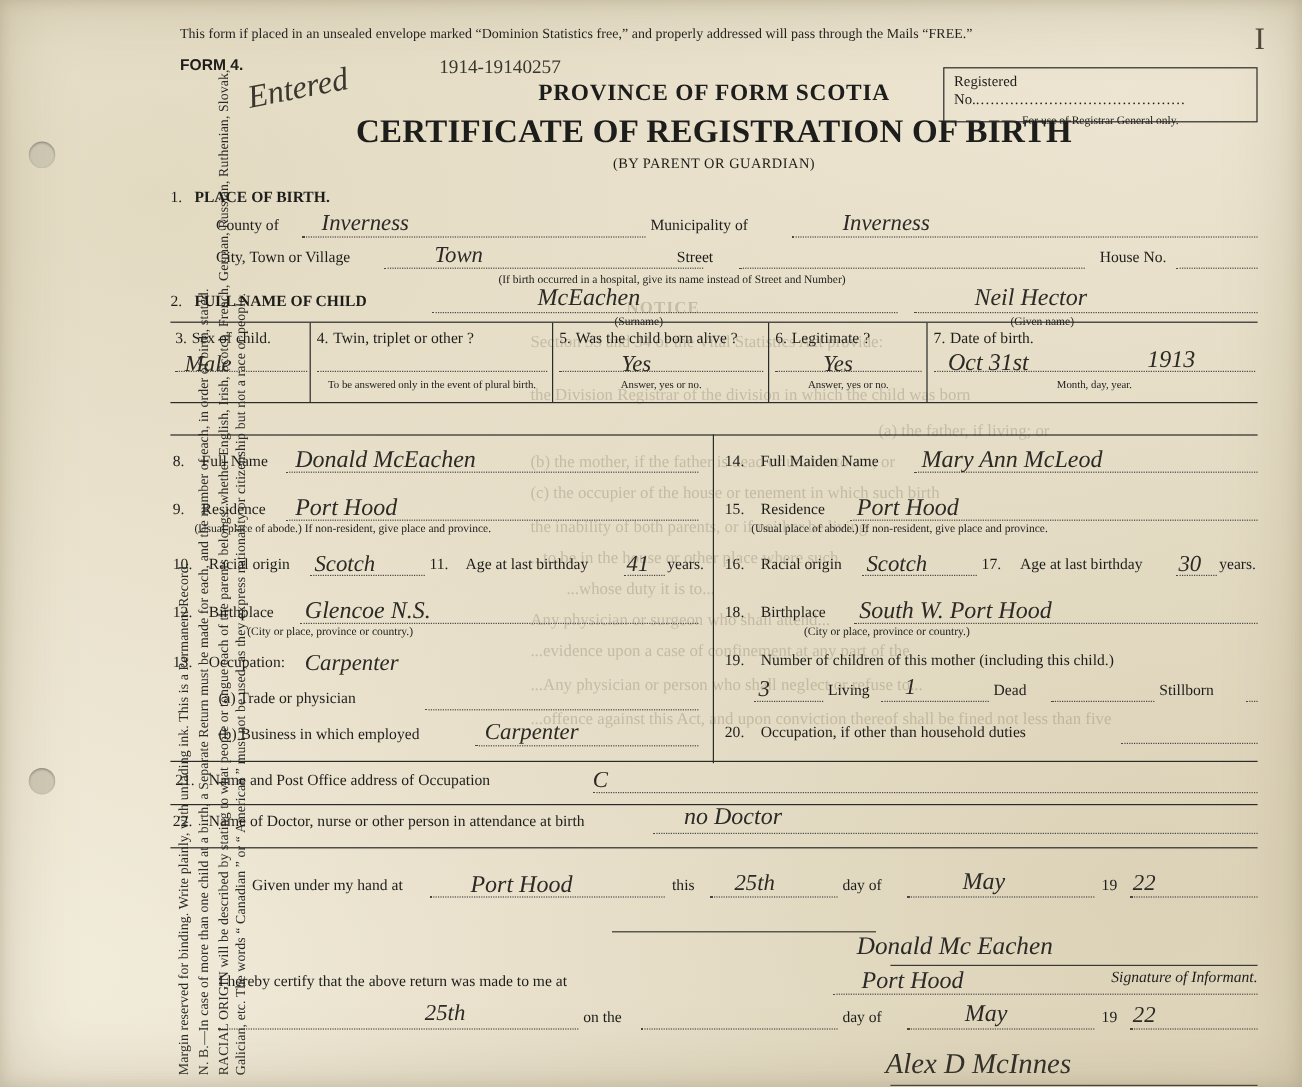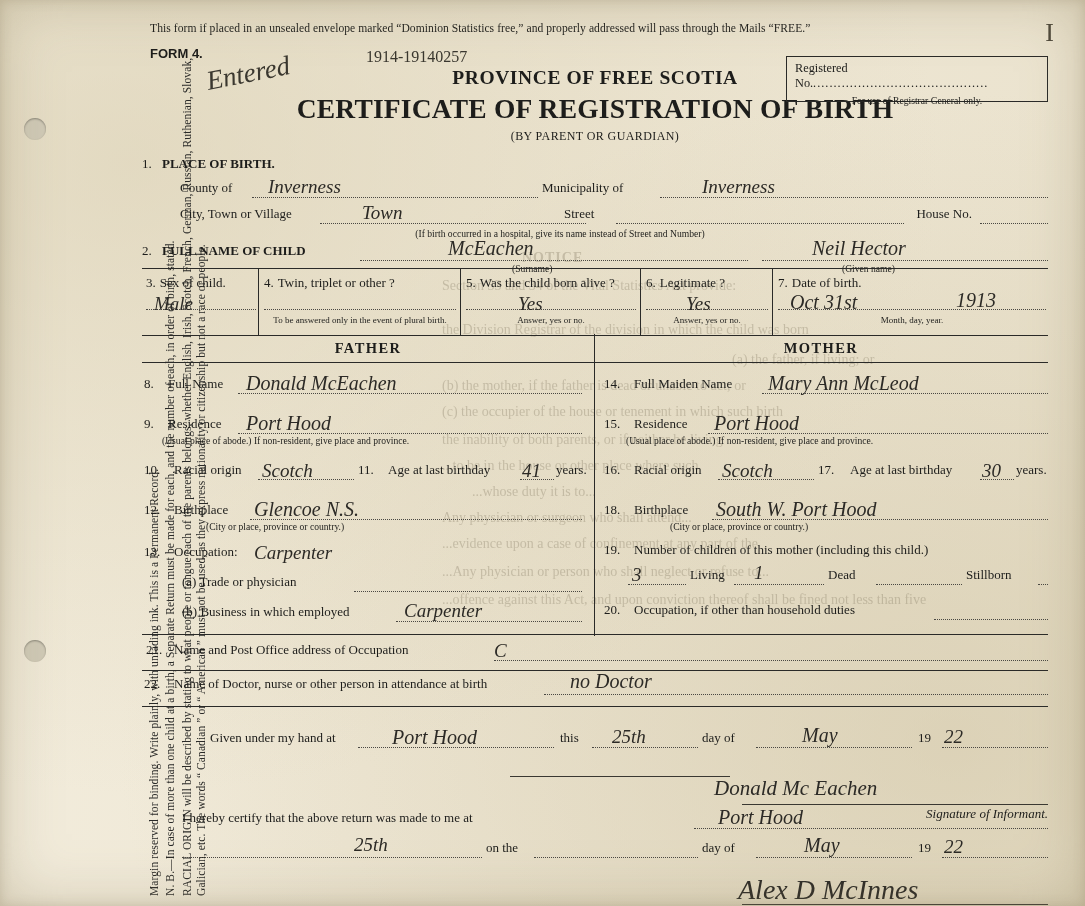--- a/index.html
+++ b/index.html
@@ -157,21 +157,21 @@
     <div class="stamp hand" style="left:224px;top:26px;font-size:16px;color:#3a372f;font-style:normal;">1914-19140257</div>
 
     <div class="regbox">
       <div class="l1">
         <span>Registered No.</span><span class="dots">...........................................</span>
       </div>
       <div class="l2">For use of Registrar General only.</div>
     </div>
 
     <div class="title-wrap" style="margin-top:6px;">
-      <div class="prov">PROVINCE OF FREE SCOTIA</div>
+      <div class="prov">PROVINCE OF FORM SCOTIA</div>
       <div class="maintitle">CERTIFICATE OF REGISTRATION OF BIRTH</div>
       <div class="subtitle">(BY PARENT OR GUARDIAN)</div>
     </div>
 
     <div class="row" style="margin-top:12px;position:relative;height:22px;">
       <span class="lbl" style="position:absolute;left:0;top:0;">1.</span>
       <span class="sec-label" style="position:absolute;left:20px;top:0;">PLACE OF BIRTH.</span>
     </div>
 
     <div class="row" style="height:26px;position:relative;">
@@ -250,25 +250,20 @@
       <div style="position:absolute;left:636px;top:4px;right:2px;">
         <span class="lbl">7.</span>
         <span class="lbl">Date of birth.</span>
         <div class="dotline" style="margin-top:18px;"></div>
         <span class="hand" style="position:absolute;left:12px;top:18px;font-size:20px;">Oct 31st</span>
         <span class="hand" style="position:absolute;left:178px;top:16px;font-size:20px;">1913</span>
         <div class="tiny" style="margin-top:5px;text-align:center;">Month, day, year.</div>
       </div>
     </div>
 
-    <div style="position:absolute;left:0;right:0;top:318px;height:22px;">
-      <div class="col-hdr" style="position:absolute;left:0;width:452px;">FATHER</div>
-      <div class="col-hdr" style="position:absolute;left:452px;right:0;">MOTHER</div>
-      <div class="cellv" style="left:452px;top:-6px;height:28px;"></div>
-    </div>
     <div style="position:absolute;left:0;right:0;top:340px;border-top:1.2px solid #2a2a28;"></div>
     <div style="position:absolute;left:452px;top:340px;height:274px;border-left:1.1px solid #2a2a28;"></div>
 
     <div style="position:absolute;left:0;top:352px;width:446px;height:28px;">
       <span class="lbl" style="position:absolute;left:2px;top:2px;">8.</span>
       <span class="lbl" style="position:absolute;left:26px;top:2px;">Full Name</span>
       <div class="dotline" style="position:absolute;left:96px;right:6px;top:19px;"></div>
       <span class="hand" style="position:absolute;left:104px;top:-2px;font-size:20px;">Donald McEachen</span>
     </div>
 
@@ -432,21 +427,21 @@
         <div class="dotline" style="position:absolute;left:392px;width:164px;top:19px;"></div>
         <span class="lbl" style="position:absolute;left:560px;top:2px;">day of</span>
         <div class="dotline" style="position:absolute;left:614px;width:156px;top:19px;"></div>
         <span class="hand" style="position:absolute;left:662px;top:-4px;font-size:20px;">May</span>
         <span class="lbl" style="position:absolute;left:776px;top:2px;">19</span>
         <span class="hand" style="position:absolute;left:802px;top:-2px;font-size:19px;">22</span>
         <div class="dotline" style="position:absolute;left:800px;right:0;top:19px;"></div>
       </div>
 
       <div style="position:relative;height:44px;">
-        <span class="hand" style="position:absolute;left:596px;top:2px;font-size:28px;text-align:right;">Alex D McInnes</span>
+        <span class="hand" style="position:absolute;left:596px;top:2px;font-size:24px;text-align:right;">Alex D McInnes</span>
         <div class="solidline" style="position:absolute;left:600px;right:0;top:32px;"></div>
 
       </div>
     </div>
 
   </div>
 
   <div class="edge-shadow"></div>
 </div>
 

